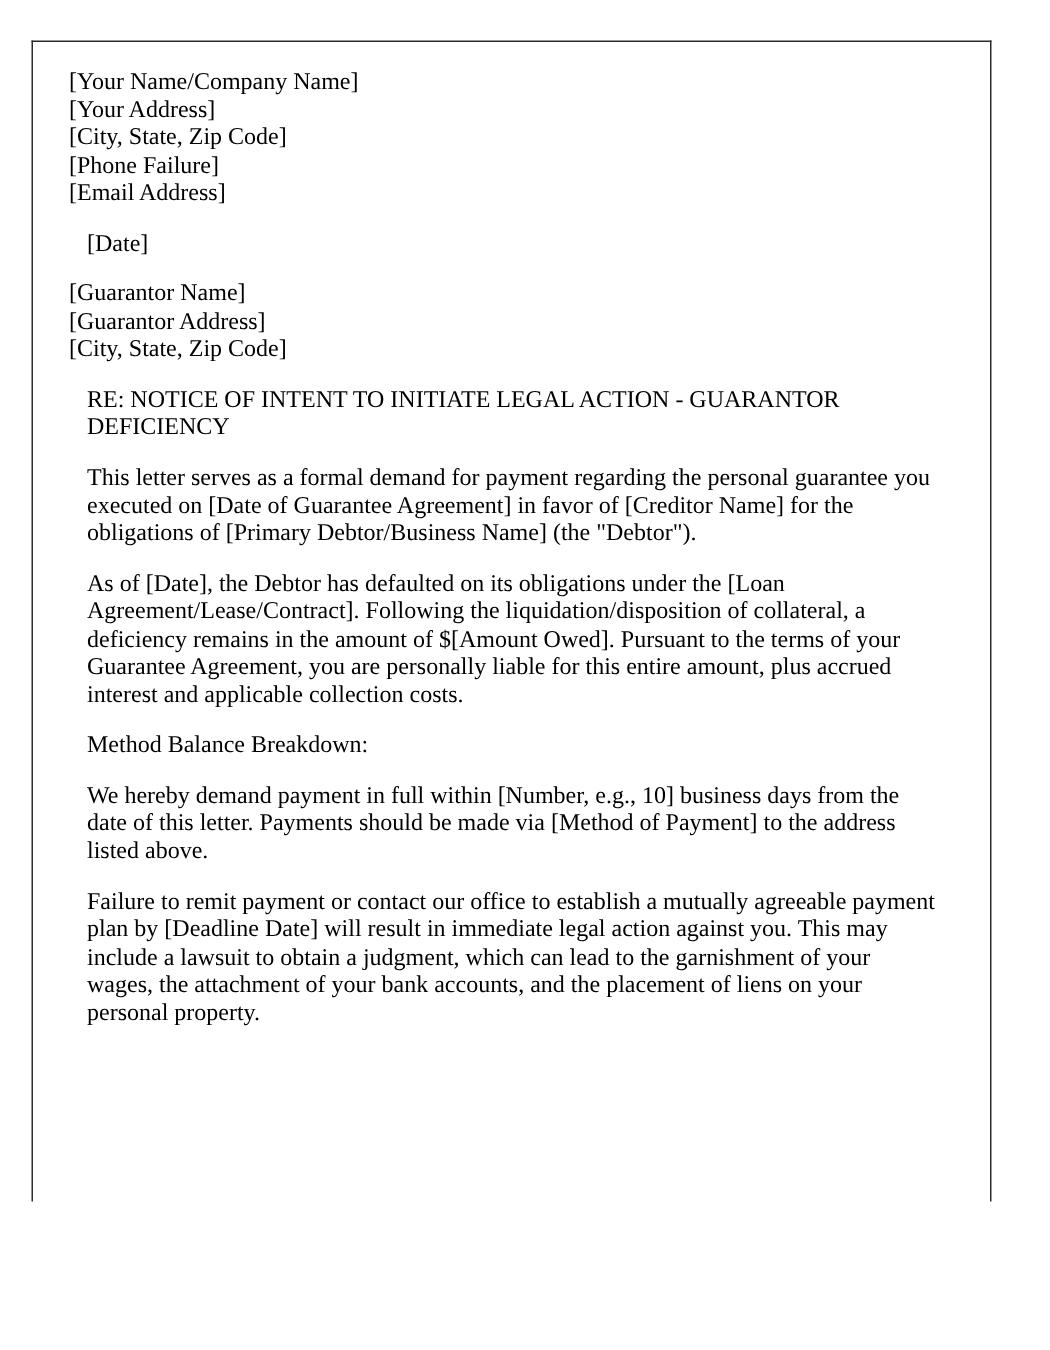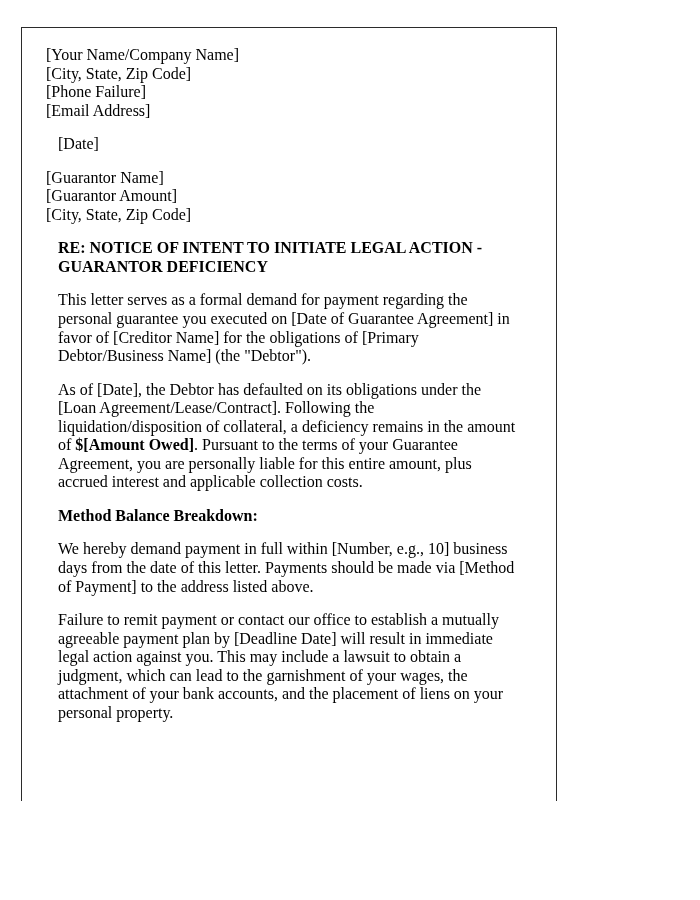--- a/index.html
+++ b/index.html
@@ -10,56 +10,57 @@
     height: 900px;
     overflow: hidden;
     background: #ffffff;
     font-family: "Liberation Serif", "DejaVu Serif", serif;
     color: #000000;
   }
   .letter {
     position: absolute;
     left: 21px;
     top: 27px;
-    width: 536px;
+    width: 640px;
     height: 774px;               
     border: 1px solid #2b2b2b;
     border-bottom: none;
     overflow: hidden;
     background: #ffffff;
     padding: 18px 24px 0 24px;
     font-size: 16px;
     line-height: 1.16;
   }
   .block { margin: 0 0 15px 0; }
   .block:last-child { margin-bottom: 0; }
   .para { margin: 15px 12px; }
   .addr-line { white-space: nowrap; }
-  .bold { font-weight: bold; }
+  .bold { font-weight: normal; }
   ul.breakdown-list { margin: 15px 0; padding-left: 40px; list-style-type: disc; }
   ul.breakdown-list li { margin: 0; }
 </style>
 </head>
 <body>
 
 <div class="page">
   <div class="letter">
 
     <div class="block">
       <div class="addr-line">[Your Name/Company Name]</div>
+      <div class="addr-line">[Your Address]</div>
       <div class="addr-line">[City, State, Zip Code]</div>
       <div class="addr-line">[Phone Failure]</div>
       <div class="addr-line">[Email Address]</div>
     </div>
 
     <p class="para">[Date]</p>
 
     <div class="block">
       <div class="addr-line">[Guarantor Name]</div>
-      <div class="addr-line">[Guarantor Amount]</div>
+      <div class="addr-line">[Guarantor Address]</div>
       <div class="addr-line">[City, State, Zip Code]</div>
     </div>
 
     <p class="para bold">RE: NOTICE OF INTENT TO INITIATE LEGAL ACTION - GUARANTOR DEFICIENCY</p>
 
 
     <p class="para"><span>This letter serves as a formal demand for payment regarding the personal guarantee you executed on [Date of Guarantee Agreement] in favor of [Creditor Name] for the obligations of [Primary Debtor/Business Name] (the "Debtor").</span></p>
 
     <p class="para"><span>As of [Date], the Debtor has defaulted on its obligations under the [Loan Agreement/Lease/Contract]. Following the liquidation/disposition of collateral, a deficiency remains in the amount of </span><span class="bold">$[Amount Owed]</span><span>. Pursuant to the terms of your Guarantee Agreement, you are personally liable for this entire amount, plus accrued interest and applicable collection costs.</span></p>
 

